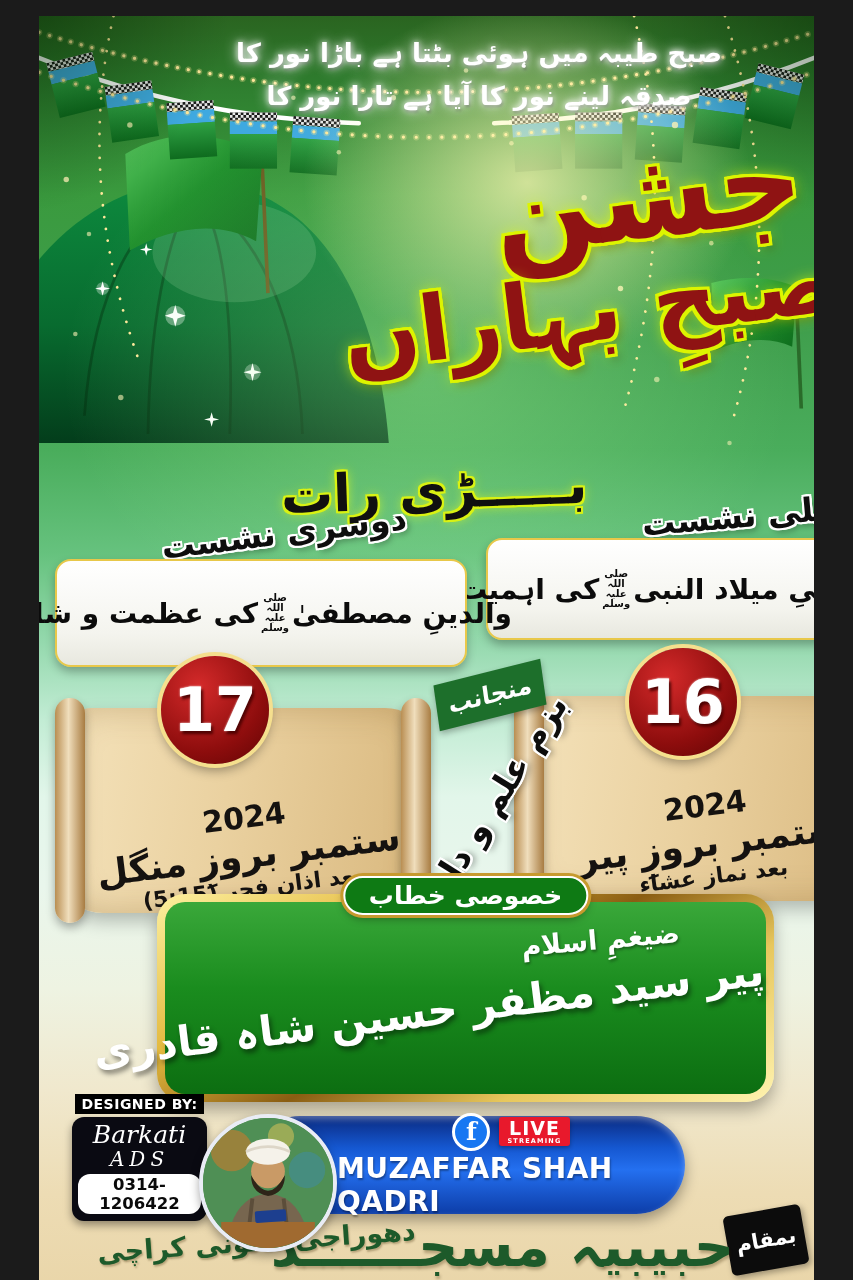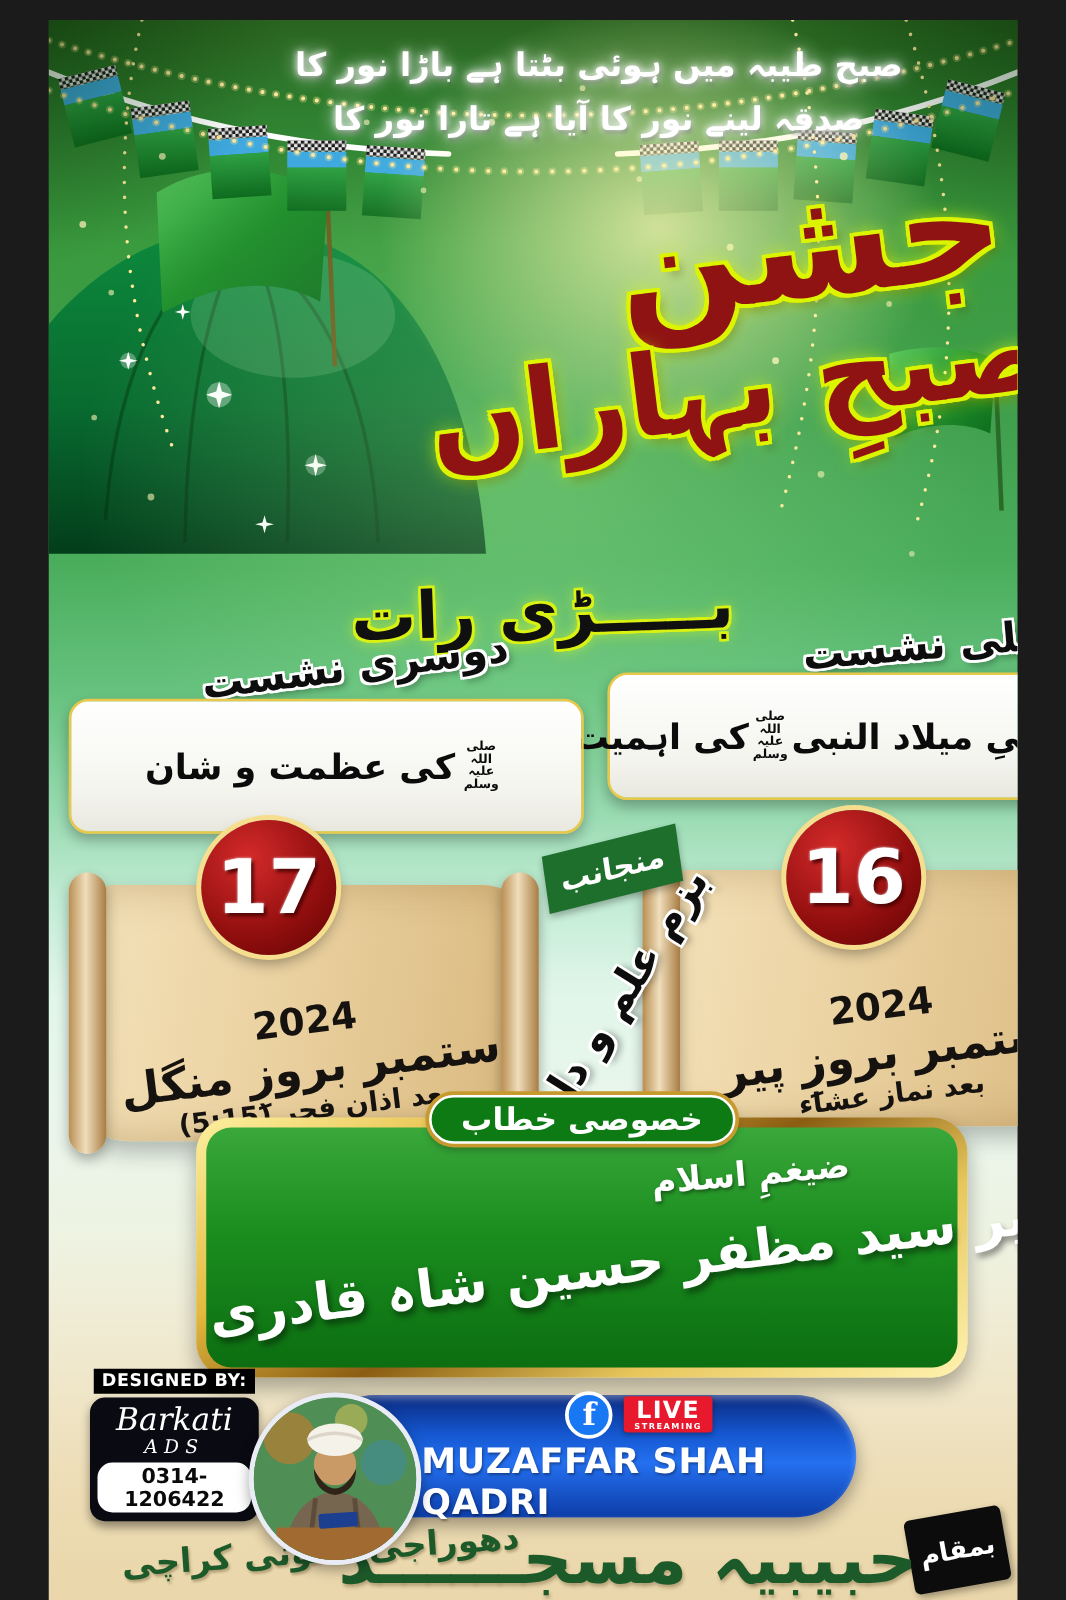--- a/index.html
+++ b/index.html
@@ -81,36 +81,36 @@
   .org-name{left:343px;top:690px;width:210px;height:212px;display:flex;align-items:center;
     justify-content:center;transform:rotate(-58deg);}
   .org-name span{font-size:34px;font-weight:bold;color:#0d0d0d;white-space:nowrap;}
   
   .gold-frame{position:absolute;z-index:3;left:118px;top:878px;width:617px;height:208px;
     border-radius:28px;padding:8px;
     background:linear-gradient(150deg,#fdf0a0 0%,#e3b93f 28%,#8a5d12 50%,#e7c75c 72%,#fff3b0 100%);
     box-shadow:0 8px 16px rgba(0,0,0,.3);}
   .green-inner{position:relative;width:100%;height:100%;border-radius:20px;
     background:linear-gradient(180deg,#3aa83a 0%,#1a8c1e 45%,#0c6e11 100%);
-    display:flex;flex-direction:column;align-items:flex-start;justify-content:center;overflow:visible;}
+    display:flex;flex-direction:column;align-items:flex-end;justify-content:center;overflow:visible;}
   .special-pill{position:absolute;top:-26px;left:50%;transform:translateX(-50%);
     background:#0e7a14;border:2px solid #fff;border-radius:20px;padding:3px 24px;color:#fff;
     font-weight:bold;font-size:25px;white-space:nowrap;box-shadow:0 0 0 3px #c79a2e,0 4px 8px rgba(0,0,0,.35);}
   .honorific{position:absolute;top:22px;right:86px;color:#fff;font-weight:bold;font-size:27px;
     transform:rotate(-5deg);text-shadow:1px 2px 3px rgba(0,0,0,.4);}
   .speaker-urdu{margin-top:26px;color:#fff;font-weight:bold;font-size:42px;white-space:nowrap;
     transform:rotate(-7deg);text-shadow:2px 4px 5px rgba(0,0,0,.45);}
   
   .designer{position:absolute;z-index:4;left:33px;top:1078px;width:135px;text-align:center;}
   .designed-by{display:inline-block;background:#000;color:#fff;font-weight:bold;font-size:14px;
     padding:2px 6px;letter-spacing:.5px;text-align:center;}
   .designer-card{margin-top:3px;background:#0a0a12;border-radius:12px;padding:5px 6px 7px;
     box-shadow:0 4px 8px rgba(0,0,0,.4);}
   .brand{font-family:"DejaVu Serif",serif;font-style:italic;font-size:25px;color:#fff;line-height:1.05;}
-  .brand2{font-family:"DejaVu Serif",serif;font-style:italic;font-size:15px;color:#fff;
+  .brand2{font-family:"DejaVu Serif",serif;font-style:italic;font-size:20px;color:#fff;
     letter-spacing:5px;line-height:1.1;}
   .phone-pill{margin-top:4px;background:#fff;border-radius:12px;padding:1px 4px;color:#0a0a0a;
     font-weight:bold;font-size:16.5px;}
   
   .live-pill{position:absolute;z-index:3;left:212px;top:1100px;width:434px;height:98px;
     border-radius:49px;background:linear-gradient(180deg,#0a2a80 0%,#1557d0 32%,#2470f0 55%,#0d3da8 100%);
     box-shadow:inset 0 3px 6px rgba(255,255,255,.35), 0 6px 14px rgba(0,0,0,.35);
     display:flex;flex-direction:column;align-items:center;justify-content:center;padding-left:86px;}
   .live-row{display:flex;align-items:center;gap:9px;}
   .fb-circle{width:38px;height:38px;border-radius:50%;background:#1877f2;border:3px solid #fff;
@@ -300,20 +300,21 @@
 
   <div class="txt sess-label lab-1 o-white rtl">پہلی نشست</div>
   <div class="txt sess-box box-1 rtl">
     <span>مصطفیِ میلاد النبی</span>
     <span class="salawat">صلی اللہ علیہ وسلم</span>
     <span>کی اہمیت</span>
   </div>
 
   <div class="txt sess-label lab-2 o-white rtl">دوسری نشست</div>
   <div class="txt sess-box box-2 rtl">
+    <span>والدینِ مصطفیٰ</span>
     <span class="salawat">صلی اللہ علیہ وسلم</span>
     <span>کی عظمت و شان</span>
   </div>
 
   <div class="scroll scroll-16">
     <div class="scroll-body rtl">
       <div class="scroll-year">2024</div>
       <div class="scroll-date">ستمبر بروزِ پیر</div>
       <div class="scroll-time">بعد نماز عشاء</div>
     </div>

